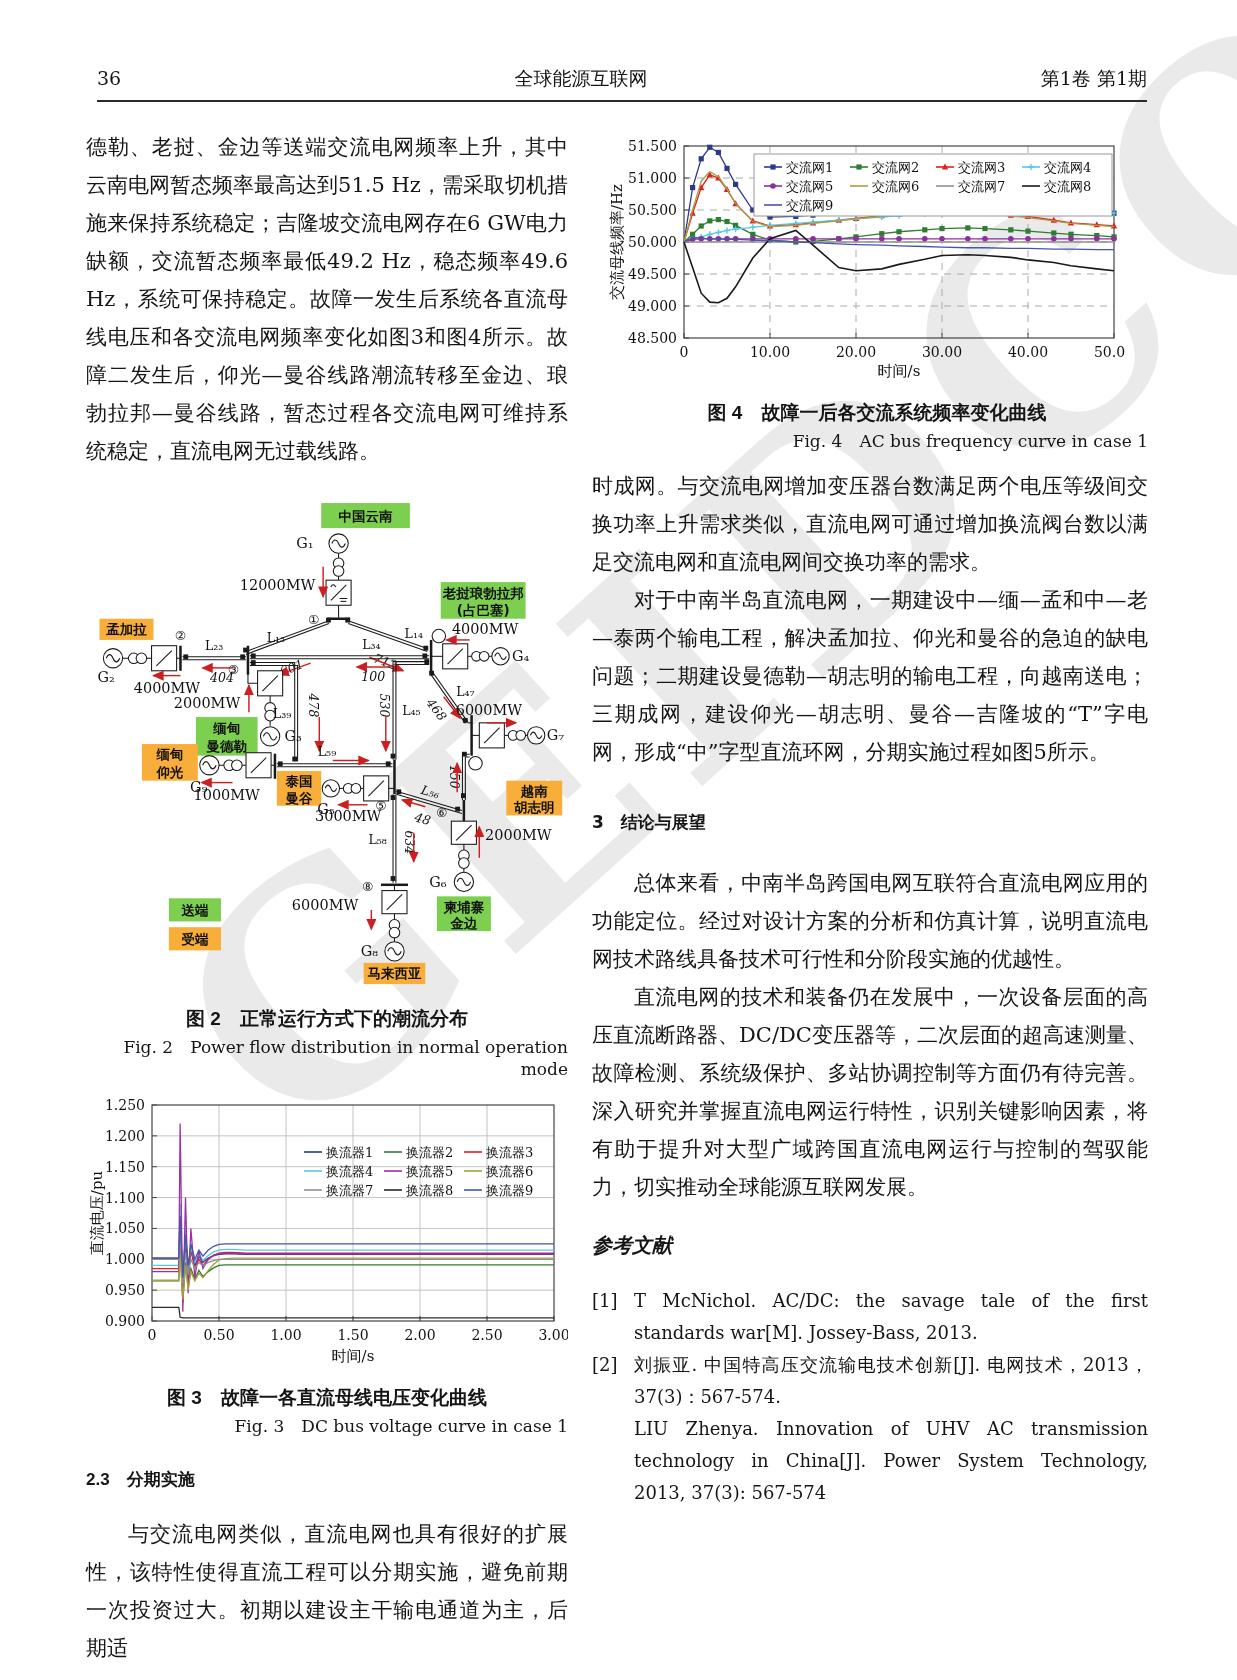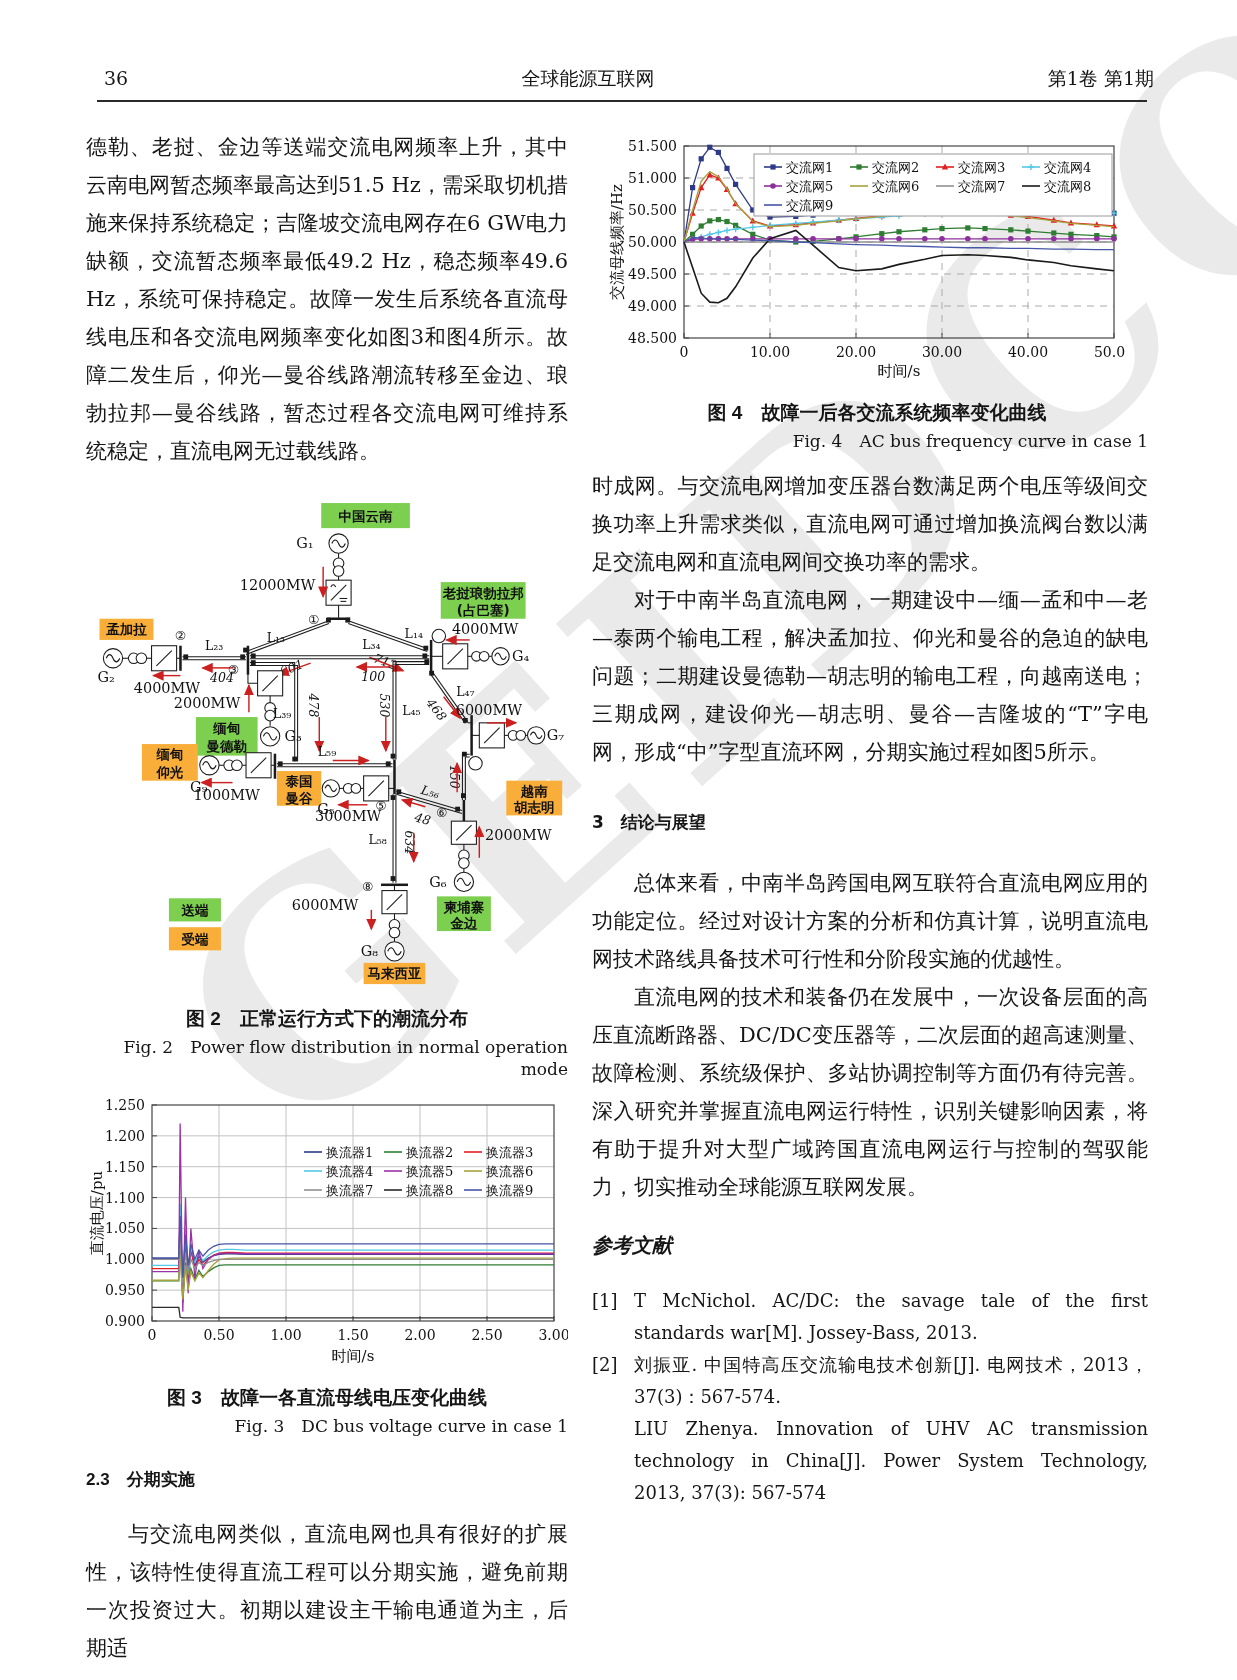--- a/index.html
+++ b/index.html
@@ -3,21 +3,21 @@
 <meta charset="utf-8">
 <style>
   html,body{margin:0;padding:0;}
   body{width:1237px;height:1680px;background:#fff;position:relative;overflow:hidden;
        font-family:"DejaVu Serif",serif;color:#151515;}
   .watermark{position:absolute;left:110px;top:940px;width:1600px;white-space:nowrap;
        transform:rotate(-42deg);transform-origin:0 0;font-family:"DejaVu Serif",serif;
        font-weight:bold;font-size:300px;letter-spacing:22px;color:rgba(125,125,125,0.16);
        z-index:0;pointer-events:none;}
   .layer{position:absolute;inset:0;z-index:1;}
-  .pghead{position:absolute;left:104px;top:66px;width:1050px;display:flex;
+  .pghead{position:absolute;left:97px;top:66px;width:1050px;display:flex;
        justify-content:space-between;align-items:baseline;font-size:19px;}
   .pghead .mid{font-family:"DejaVu Sans",sans-serif;}
   .rule{position:absolute;left:97px;top:100px;width:1050px;border-top:2.5px solid #2a2a2a;}
   .col-left{position:absolute;left:86px;top:128px;width:482px;}
   .col-right{position:absolute;left:592px;top:128px;width:556px;}
   .para{font-size:21px;line-height:38px;text-align:justify;margin:0 0 0 0;}
   .indent{text-indent:2em;}
   .figwrap{margin:4px 0 0 0;}
   .figcap{text-align:center;font-family:Liberation Sans, sans-serif;font-weight:bold;
        font-size:19px;margin:12px 0 4px 0;}

